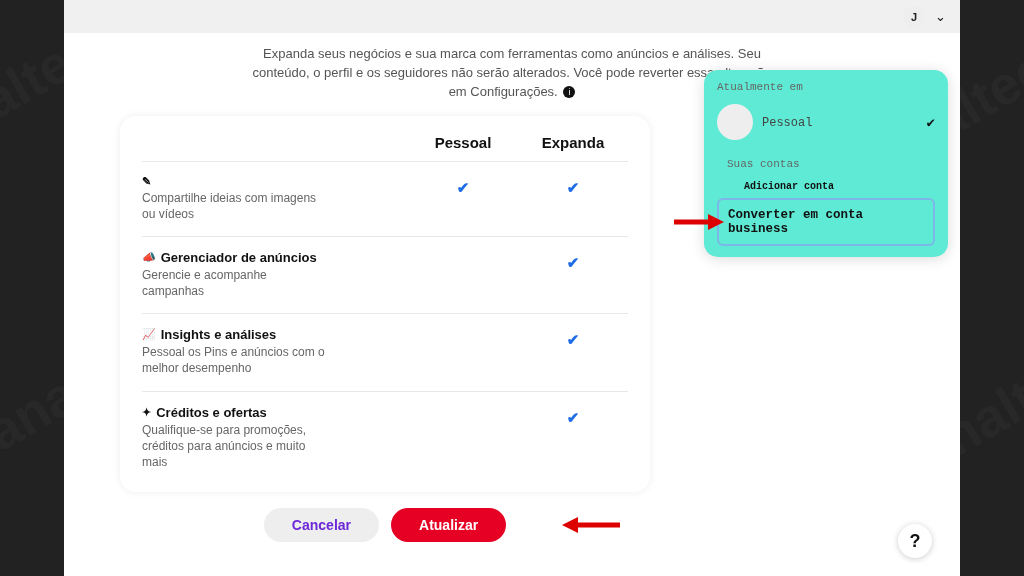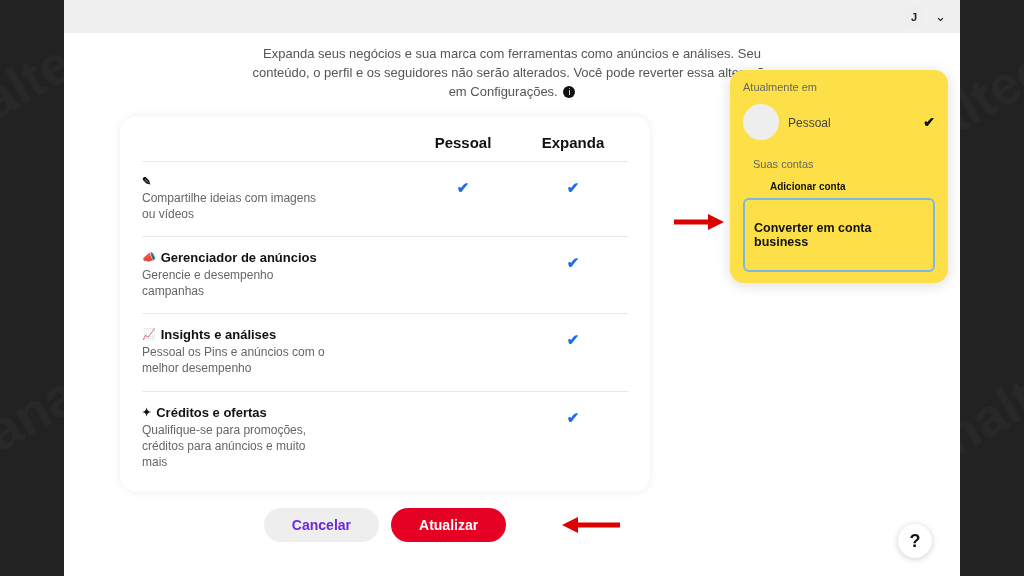--- a/index.html
+++ b/index.html
@@ -160,26 +160,27 @@
   .arrow-bottom {
     position: absolute;
     left: 468px;
     top: 6px;
     color: #d00;
   }
   .panel {
     position: absolute;
     top: 37px;
     right: 12px;
-    width: 218px;
-    background: #fde047;
+    width: 244px;
+    background: #5eead4;
     border-radius: 14px;
     box-shadow: 0 2px 14px rgba(0,0,0,0.14);
     padding: 11px 13px 11px 13px;
     font-size: 12px;
+    font-family: Liberation Mono, monospace;
   }
   .panel-label {
     color: #666;
     font-size: 11px;
     margin-bottom: 7px;
   }
   .panel-current {
     display: flex;
     align-items: center;
     gap: 9px;
@@ -211,21 +212,21 @@
     font-weight: 600;
     color: #111;
     padding: 6px 0;
     cursor: pointer;
     margin-left: 27px;
   }
   .panel-convert {
     font-size: 12.5px;
     font-weight: 600;
     color: #111;
-    padding: 21px 9px;
+    padding: 8px 9px;
     border: 2px solid #7db6e8;
     border-radius: 6px;
     cursor: pointer;
   }
   .arrow-right {
     position: absolute;
     right: 234px;
     top: 178px;
     color: #d00;
   }
@@ -284,21 +285,21 @@
         <div class="check-cell"><span class="check">✔</span></div>
         <div class="check-cell"><span class="check">✔</span></div>
       </div>
 
       <div class="row">
         <div class="row-label">
           <div class="row-title">
             <span class="feature-ic">📣</span>
             <span>Gerenciador de anúncios</span>
           </div>
-          <div class="row-desc">Gerencie e desempenho campanhas</div>
+          <div class="row-desc">Gerencie e acompanhe campanhas</div>
         </div>
         <div class="check-cell"></div>
         <div class="check-cell"><span class="check">✔</span></div>
       </div>
 
       <div class="row">
         <div class="row-label">
           <div class="row-title">
             <span class="feature-ic">📈</span>
             <span>Insights e análises</span>

